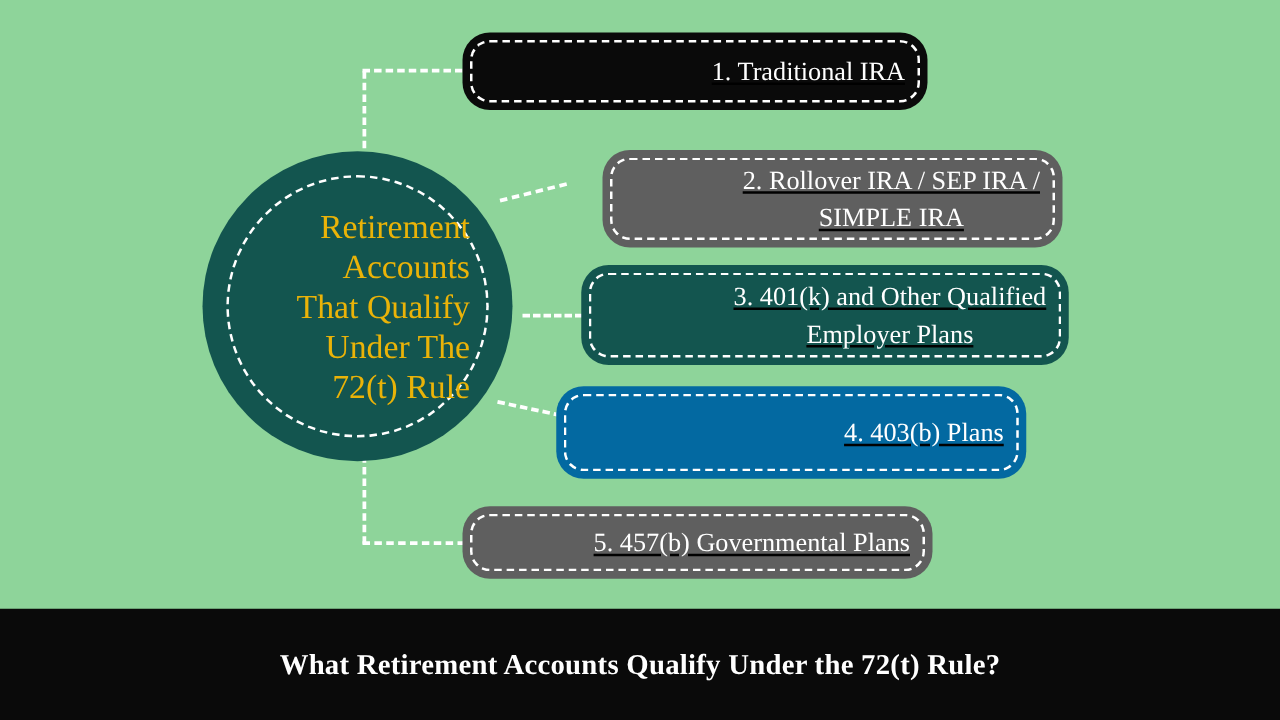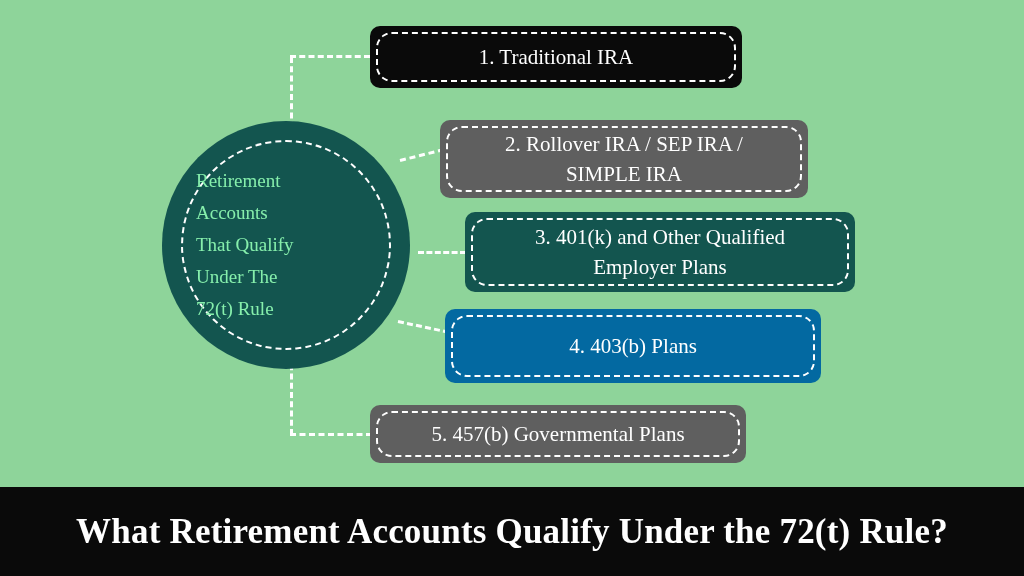--- a/index.html
+++ b/index.html
@@ -46,58 +46,59 @@
     width: 210px;
     height: 210px;
     border-radius: 50%;
     border: 2px dashed #ffffff;
     display: flex;
     align-items: center;
     justify-content: center;
     box-sizing: border-box;
   }
   .hub-text {
-    color: #86efac;
-    font-size: 19px;
+    color: #eab308;
+    font-size: 27px;
     line-height: 32px;
-    text-align: left;
+    text-align: right;
     width: 180px;
     white-space: pre-line;
   }
 
   
   .node {
     position: absolute;
-    border-radius: 10px;
+    border-radius: 22px;
     display: flex;
     align-items: center;
-    justify-content: center;
+    justify-content: flex-end;
     box-sizing: border-box;
     padding: 6px 18px;
+    text-decoration: underline;
   }
   .node .label {
     color: #ffffff;
     text-align: center;
     font-size: 21px;
     line-height: 30px;
     white-space: pre-line;
   }
   .node-inner {
     position: absolute;
     left: 6px;
     top: 6px;
     right: 6px;
     bottom: 6px;
     border: 2px dashed #ffffff;
     border-radius: 16px;
     pointer-events: none;
   }
 
   .n1 { left: 370px; top: 26px;  width: 372px; height: 62px;  background: #0a0a0a; }
-  .n2 { left: 440px; top: 120px; width: 368px; height: 78px;  background: #5f5f5f; }
+  .n2 { left: 482px; top: 120px; width: 368px; height: 78px;  background: #5f5f5f; }
   .n3 { left: 465px; top: 212px; width: 390px; height: 80px;  background: #13554f; }
   .n4 { left: 445px; top: 309px; width: 376px; height: 74px;  background: #0369a1; }
   .n5 { left: 370px; top: 405px; width: 376px; height: 58px;  background: #5f5f5f; }
 
   
   .conn {
     position: absolute;
     border-color: #ffffff;
     border-style: dashed;
     border-width: 0;
@@ -122,21 +123,21 @@
     top: 487px;
     width: 1024px;
     height: 89px;
     background: #0a0a0a;
     display: flex;
     align-items: center;
     justify-content: center;
   }
   .caption-text {
     color: #ffffff;
-    font-size: 35px;
+    font-size: 23px;
     font-weight: bold;
     text-align: center;
     letter-spacing: 0.2px;
   }
 </style>
 </head>
 <body>
 
 <div class="canvas">
 

